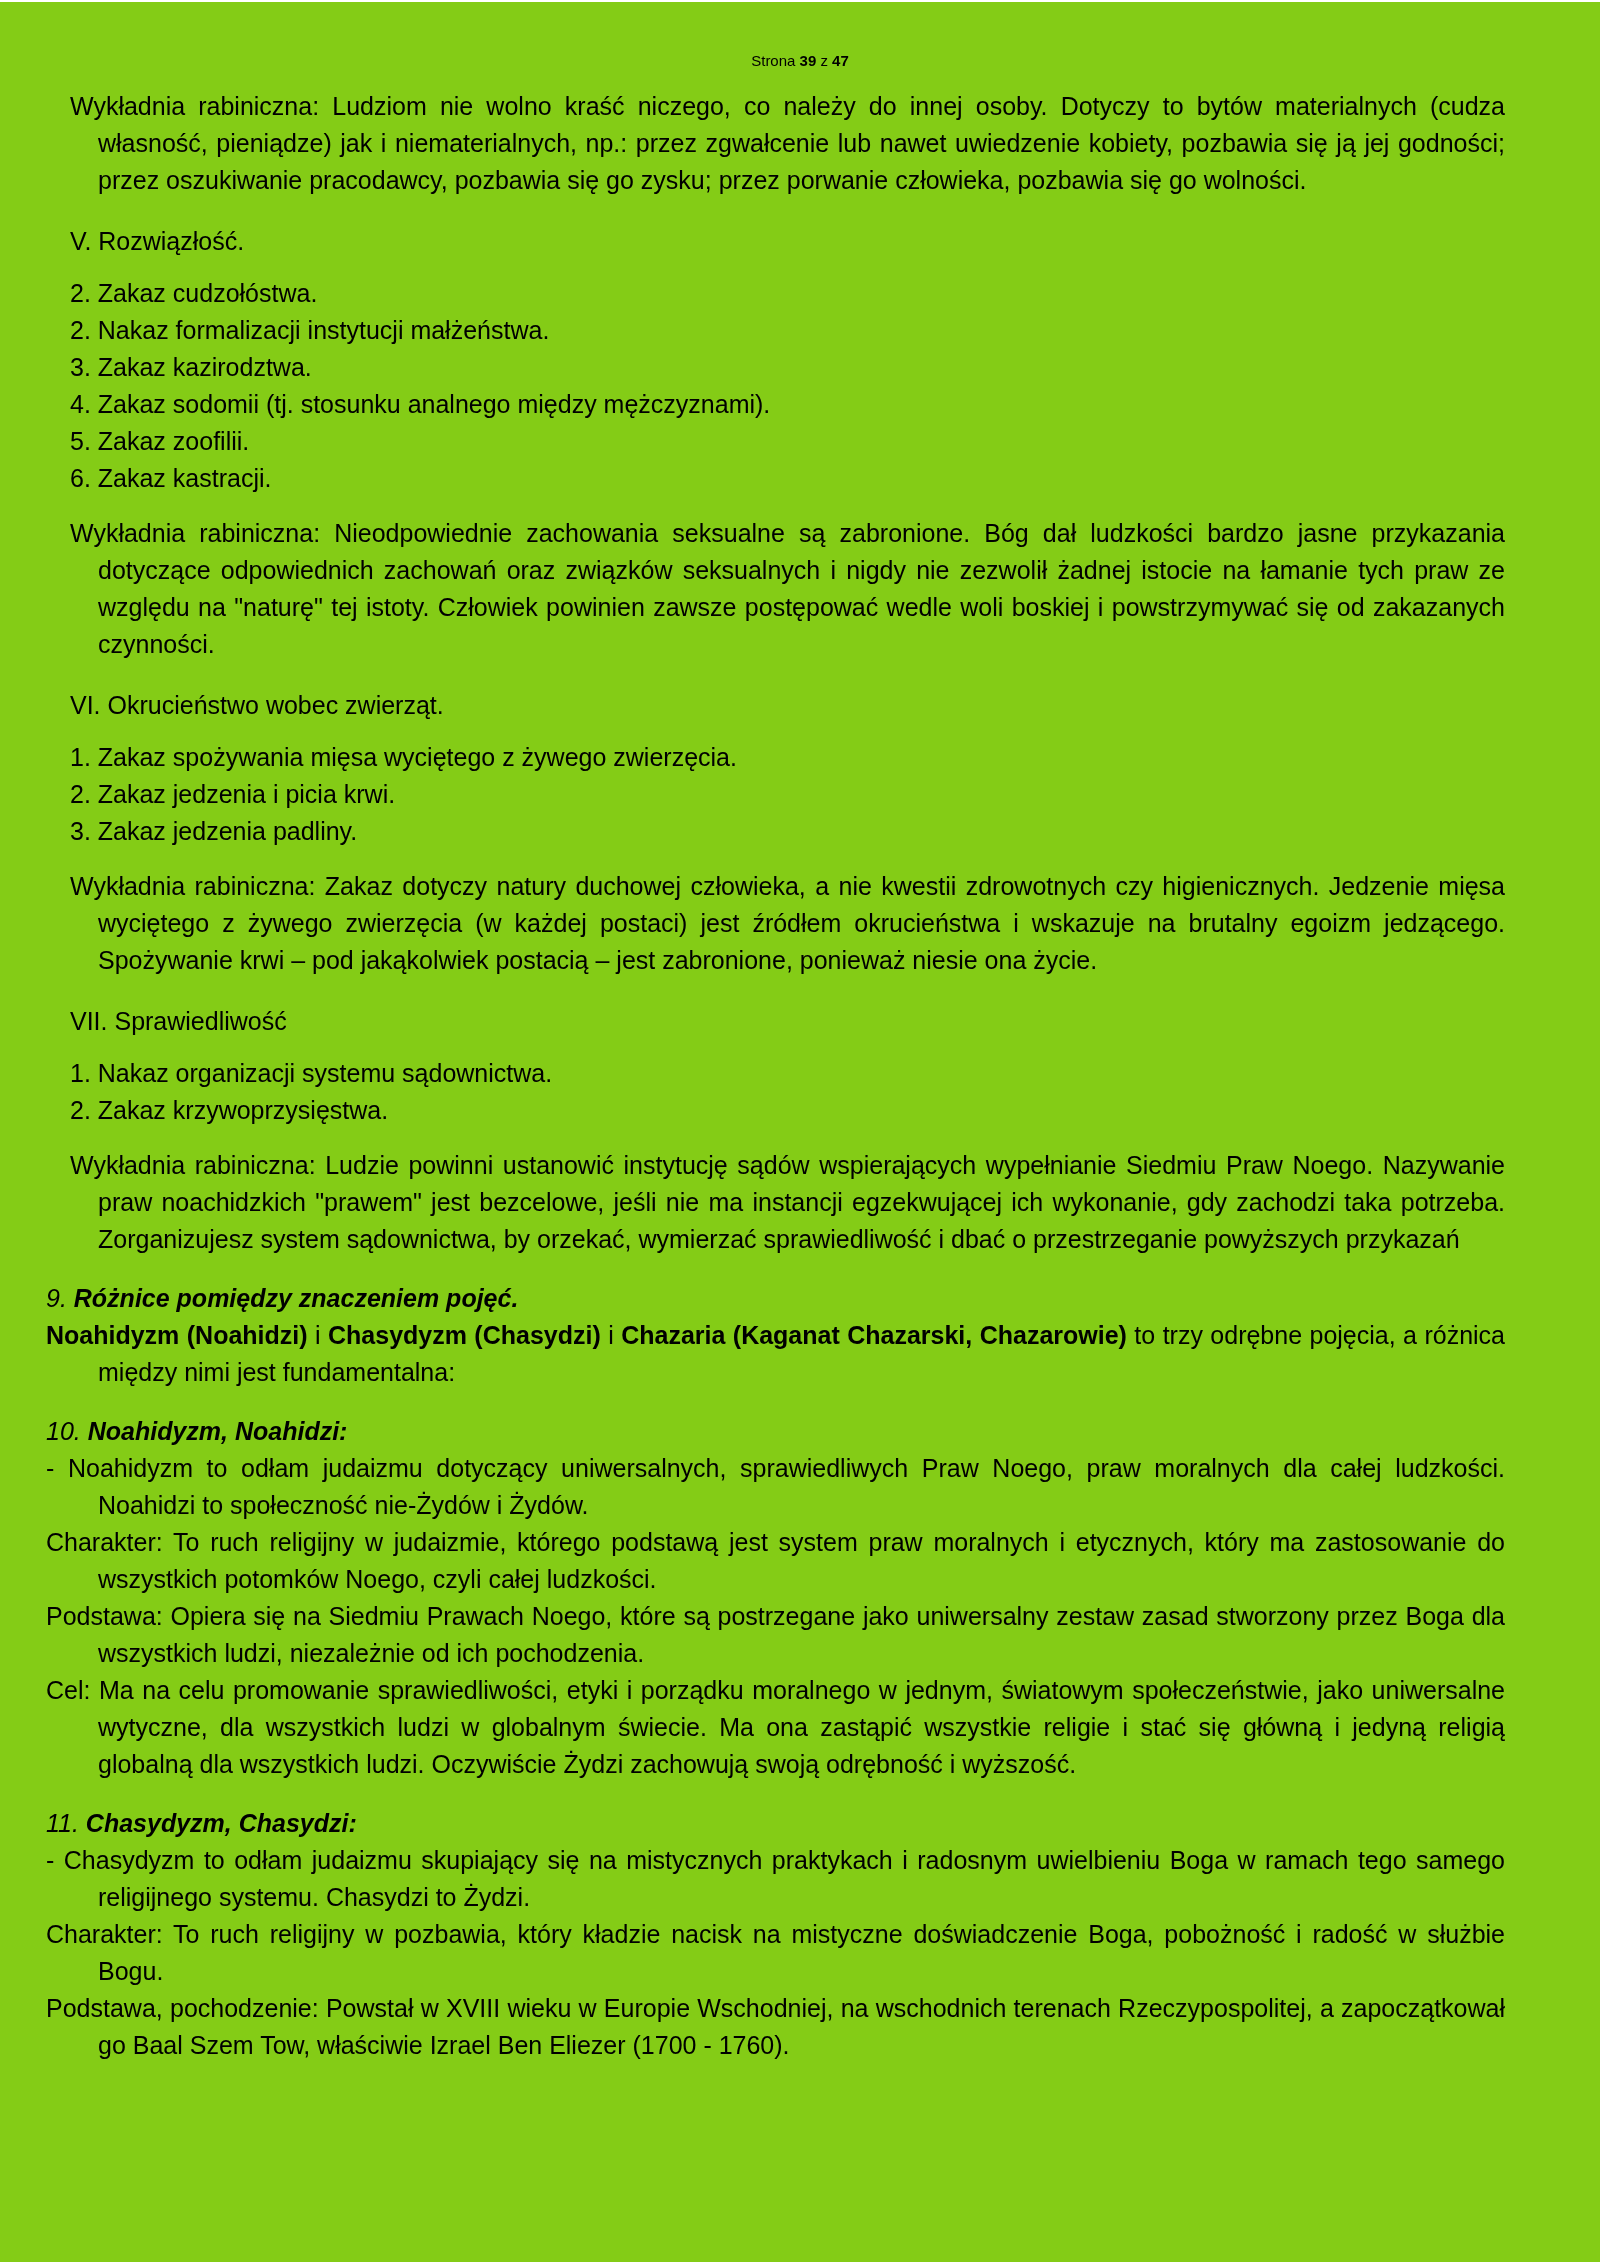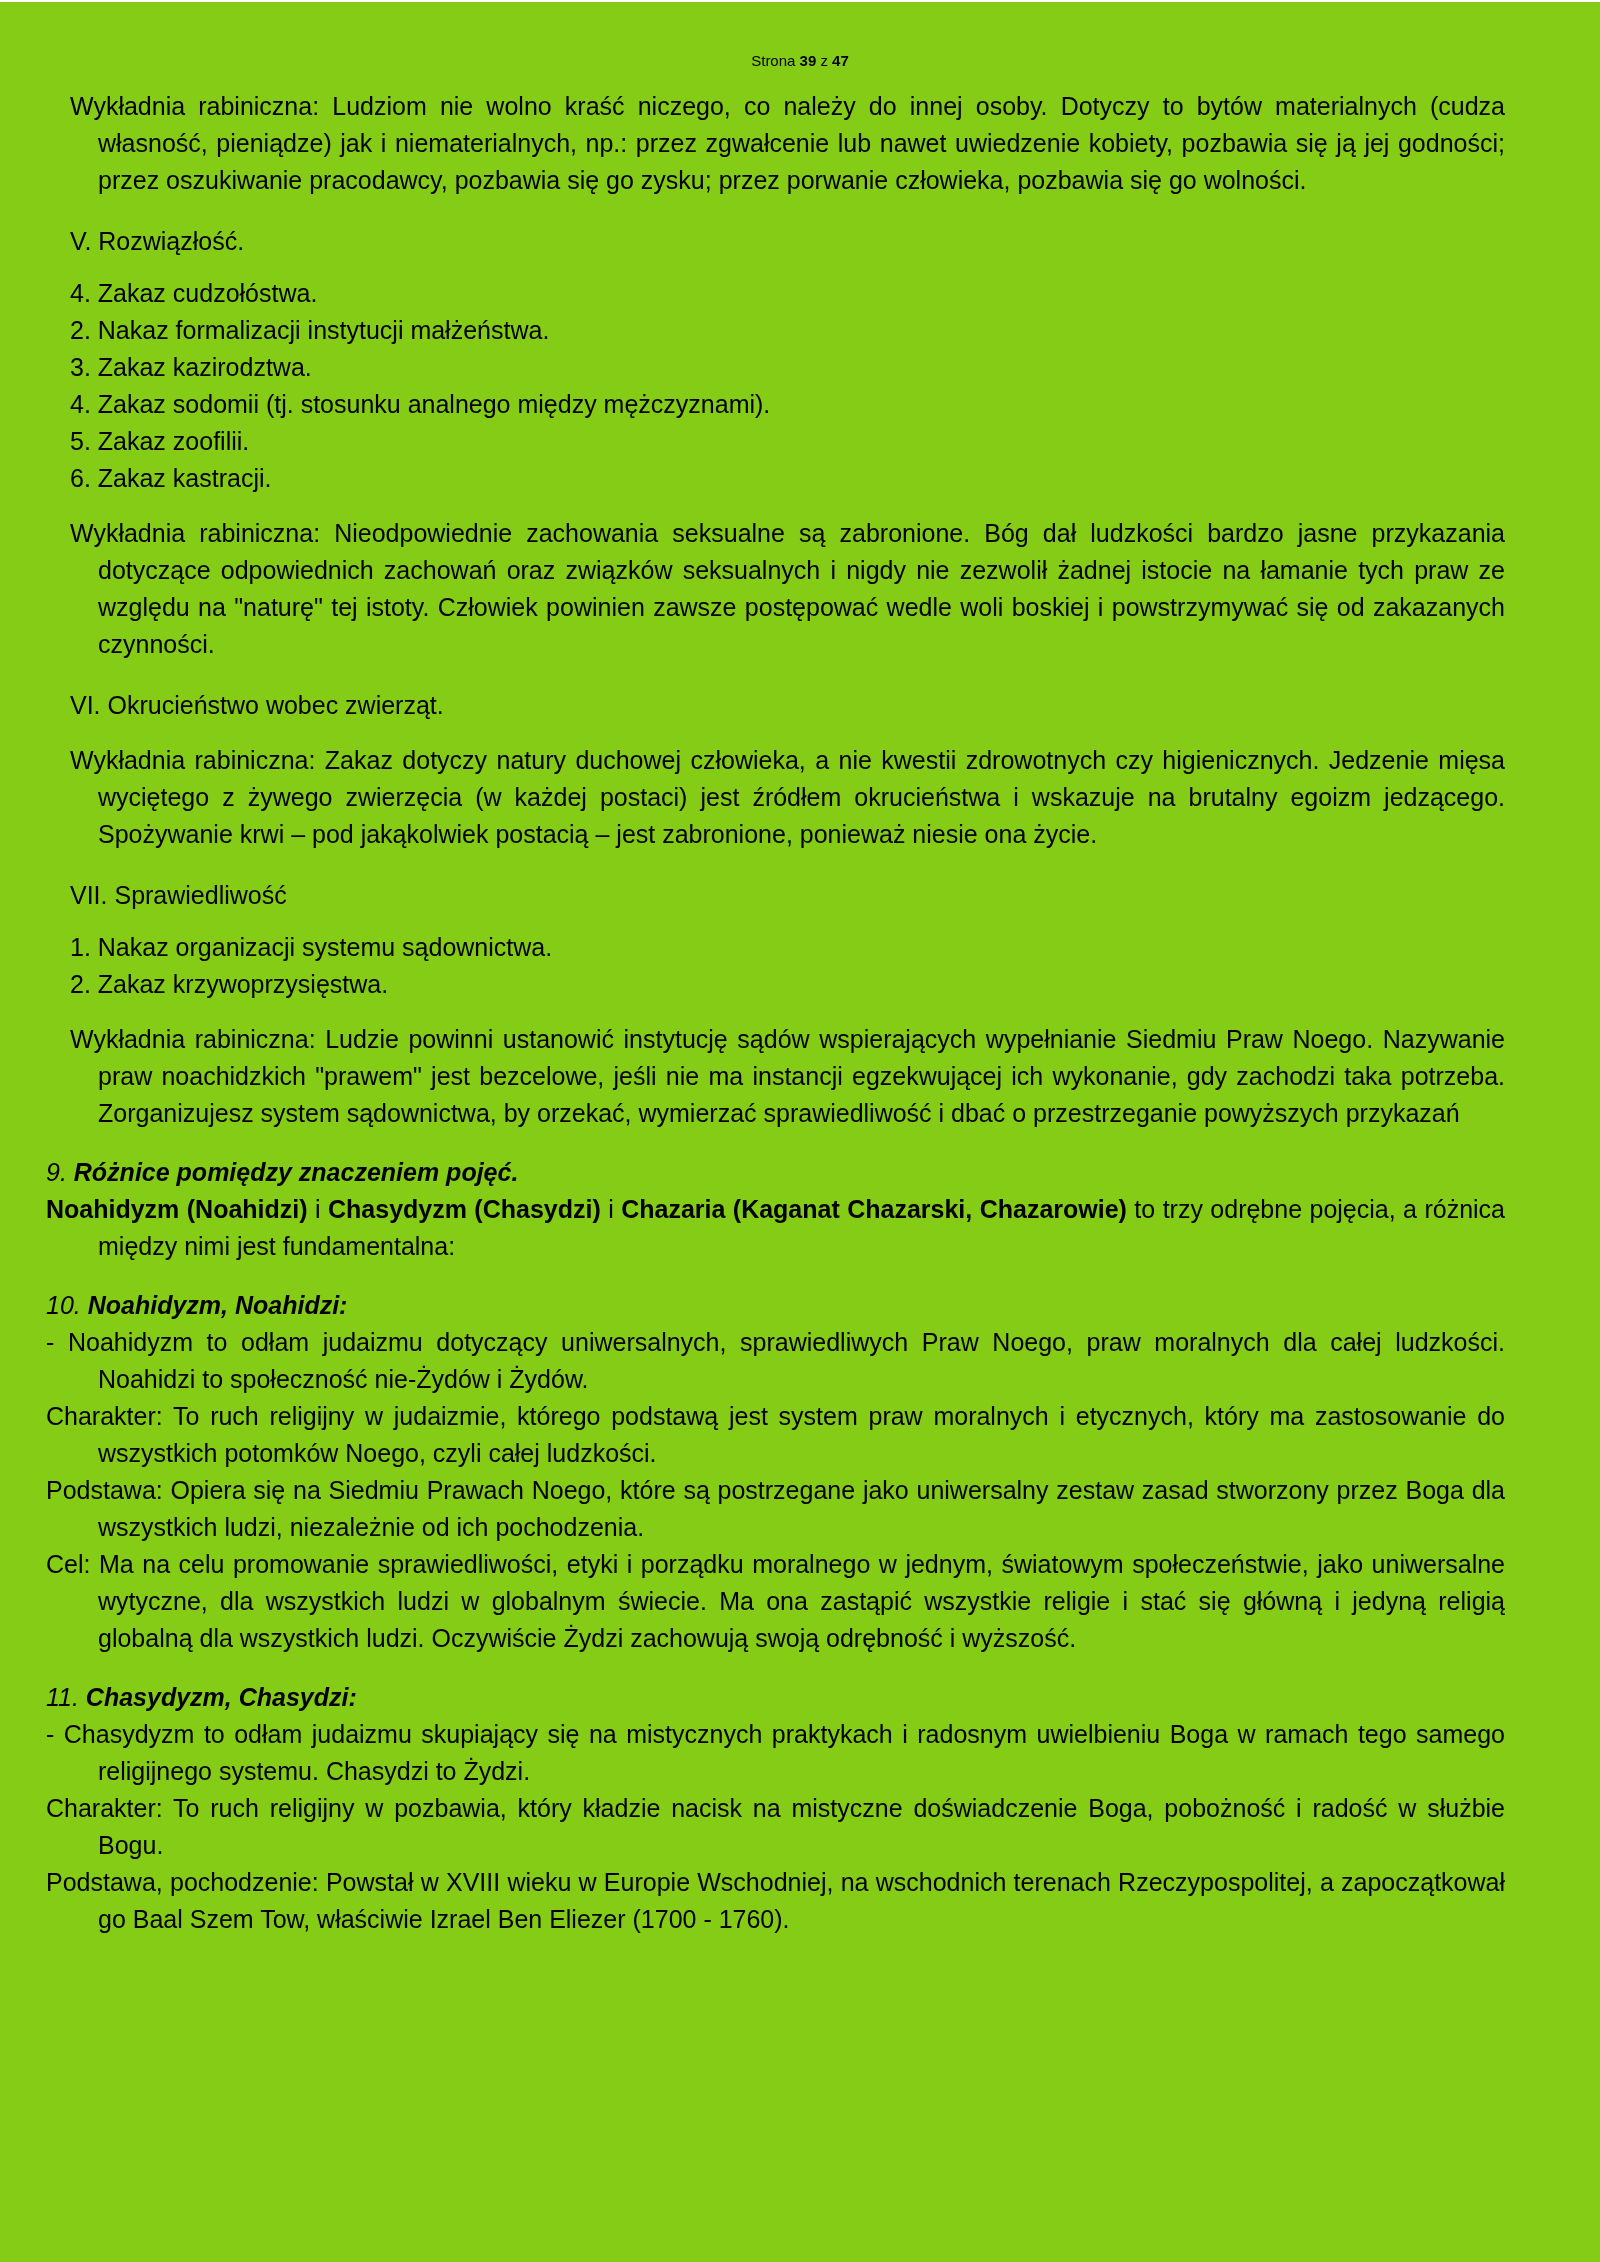--- a/index.html
+++ b/index.html
@@ -56,32 +56,37 @@
 
   <div class="page-header">
     <span>Strona </span><span class="bold">39</span><span> z </span><span class="bold">47</span>
   </div>
 
   <p class="para-a">Wykładnia rabiniczna: Ludziom nie wolno kraść niczego, co należy do innej osoby. Dotyczy to bytów materialnych (cudza własność, pieniądze) jak i niematerialnych, np.: przez zgwałcenie lub nawet uwiedzenie kobiety, pozbawia się ją jej godności; przez oszukiwanie pracodawcy, pozbawia się go zysku; przez porwanie człowieka, pozbawia się go wolności.</p>
 
   <p class="head-a">V. Rozwiązłość.</p>
 
   <div class="list-a">
-    <div class="li">4. Zakaz cudzołóstwa.</div>
+    <div class="li">2. Zakaz cudzołóstwa.</div>
     <div class="li">2. Nakaz formalizacji instytucji małżeństwa.</div>
     <div class="li">3. Zakaz kazirodztwa.</div>
     <div class="li">4. Zakaz sodomii (tj. stosunku analnego między mężczyznami).</div>
     <div class="li">5. Zakaz zoofilii.</div>
     <div class="li">6. Zakaz kastracji.</div>
   </div>
 
   <p class="para-a">Wykładnia rabiniczna: Nieodpowiednie zachowania seksualne są zabronione. Bóg dał ludzkości bardzo jasne przykazania dotyczące odpowiednich zachowań oraz związków seksualnych i nigdy nie zezwolił żadnej istocie na łamanie tych praw ze względu na "naturę" tej istoty. Człowiek powinien zawsze postępować wedle woli boskiej i powstrzymywać się od zakazanych czynności.</p>
 
   <p class="head-a">VI. Okrucieństwo wobec zwierząt.</p>
 
+  <div class="list-a">
+    <div class="li">1. Zakaz spożywania mięsa wyciętego z żywego zwierzęcia.</div>
+    <div class="li">2. Zakaz jedzenia i picia krwi.</div>
+    <div class="li">3. Zakaz jedzenia padliny.</div>
+  </div>
 
   <p class="para-a">Wykładnia rabiniczna: Zakaz dotyczy natury duchowej człowieka, a nie kwestii zdrowotnych czy higienicznych. Jedzenie mięsa wyciętego z żywego zwierzęcia (w każdej postaci) jest źródłem okrucieństwa i wskazuje na brutalny egoizm jedzącego. Spożywanie krwi – pod jakąkolwiek postacią – jest zabronione, ponieważ niesie ona życie.</p>
 
   <p class="head-a">VII. Sprawiedliwość</p>
 
   <div class="list-a">
     <div class="li">1. Nakaz organizacji systemu sądownictwa.</div>
     <div class="li">2. Zakaz krzywoprzysięstwa.</div>
   </div>
 

